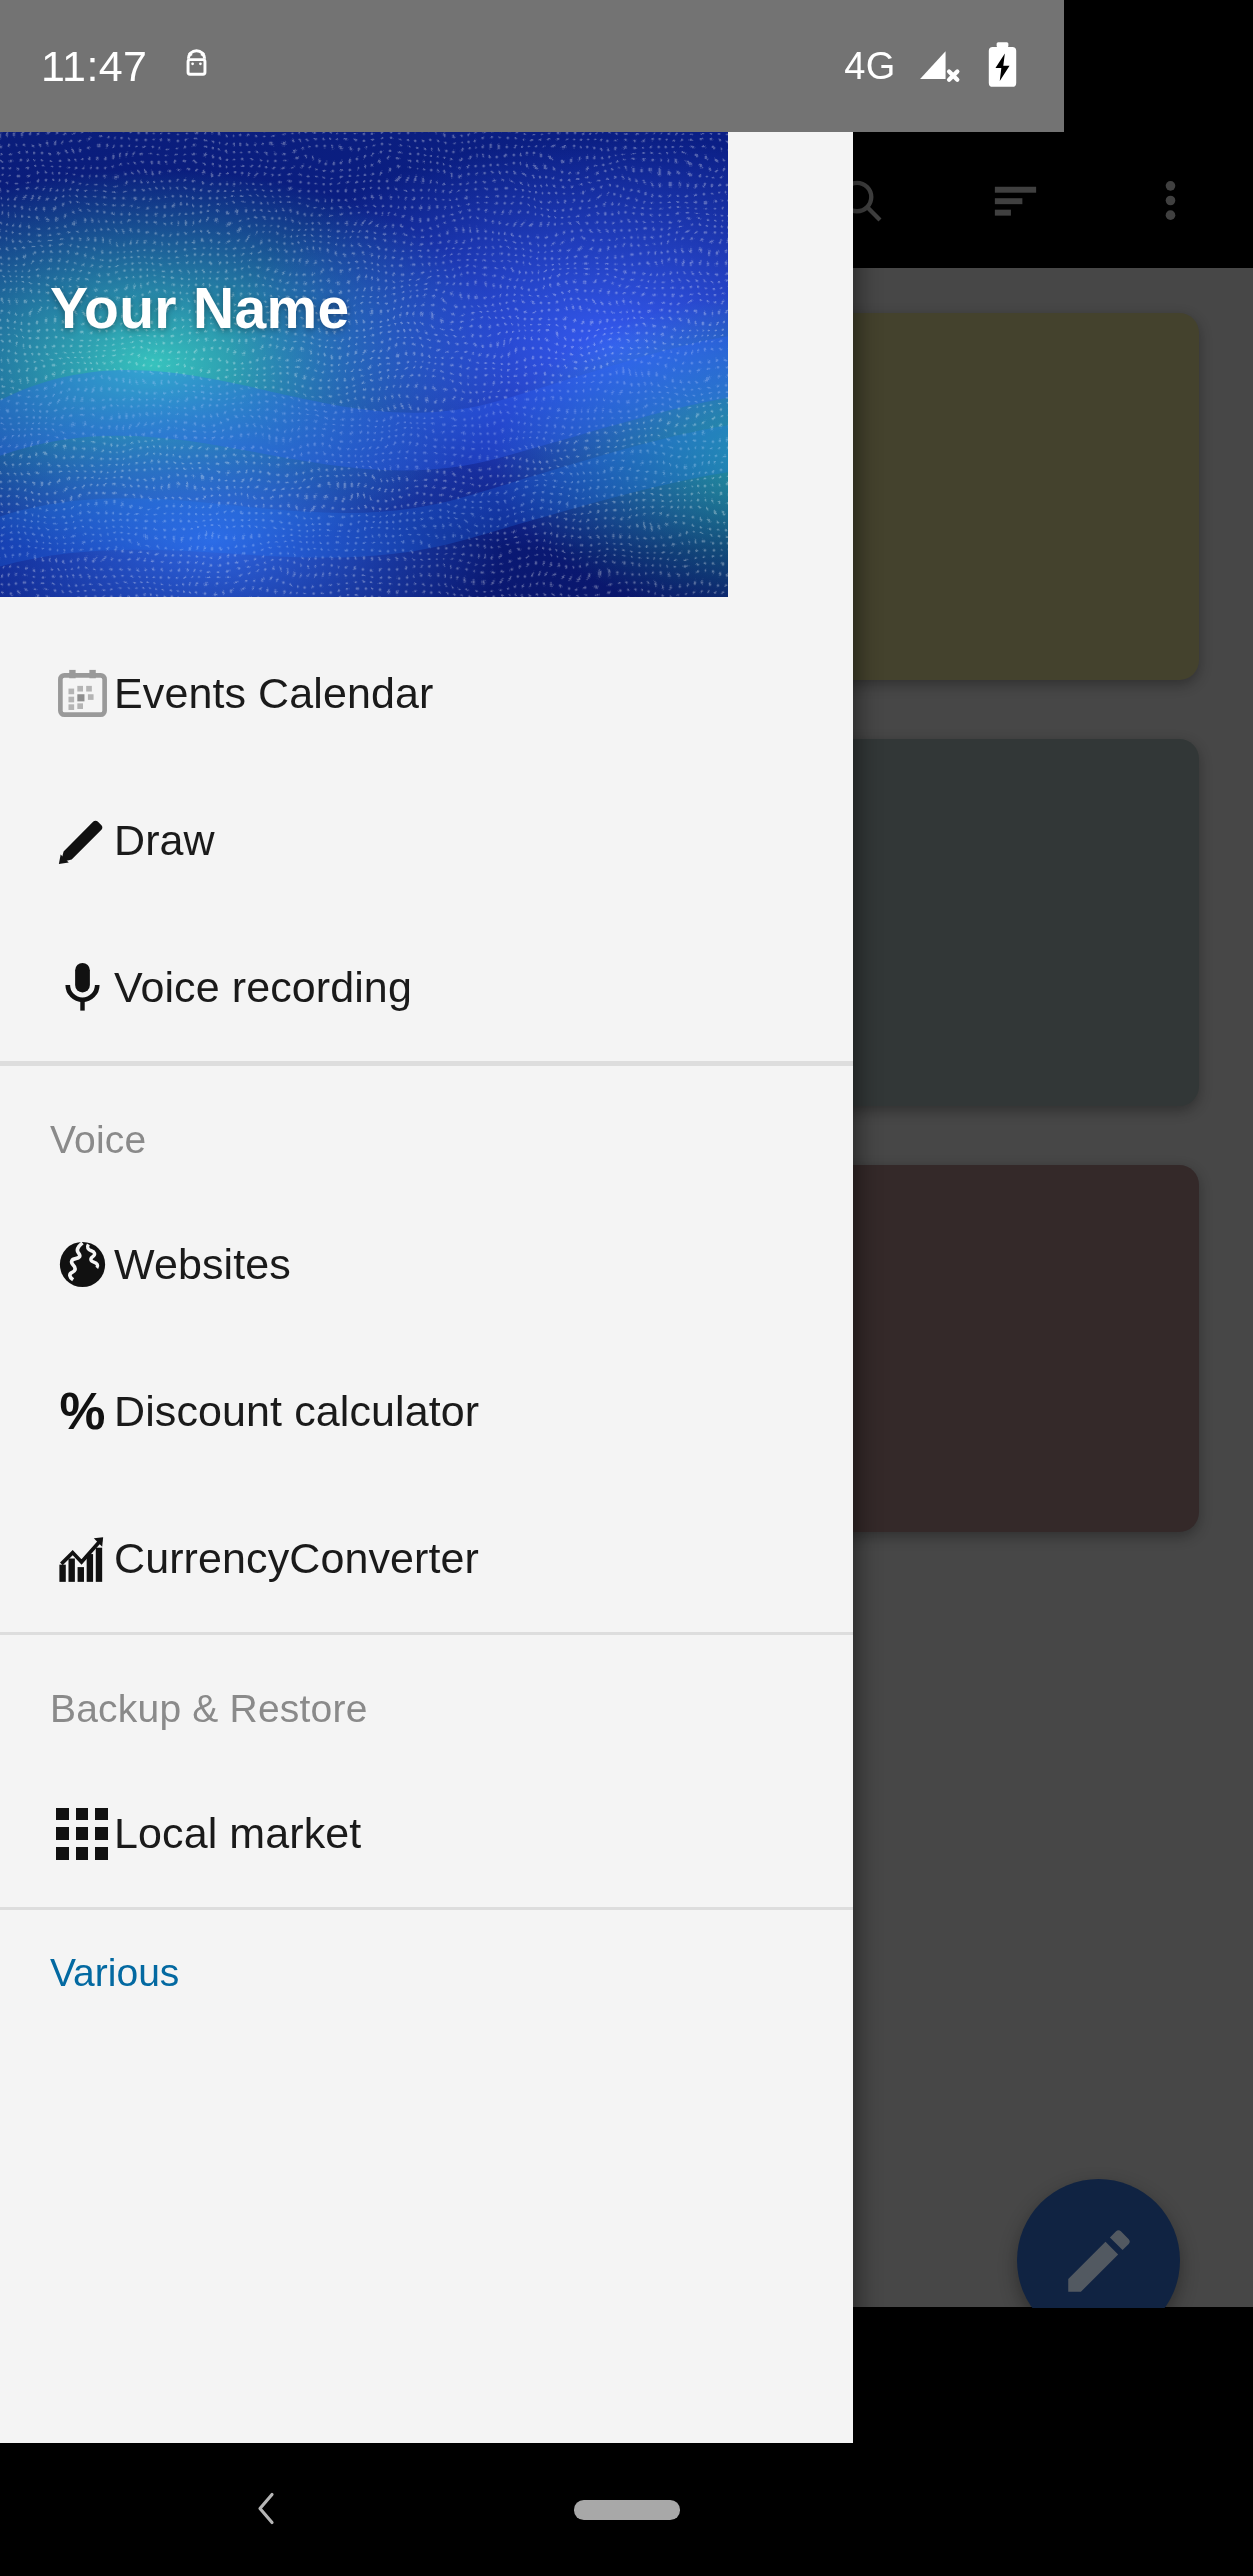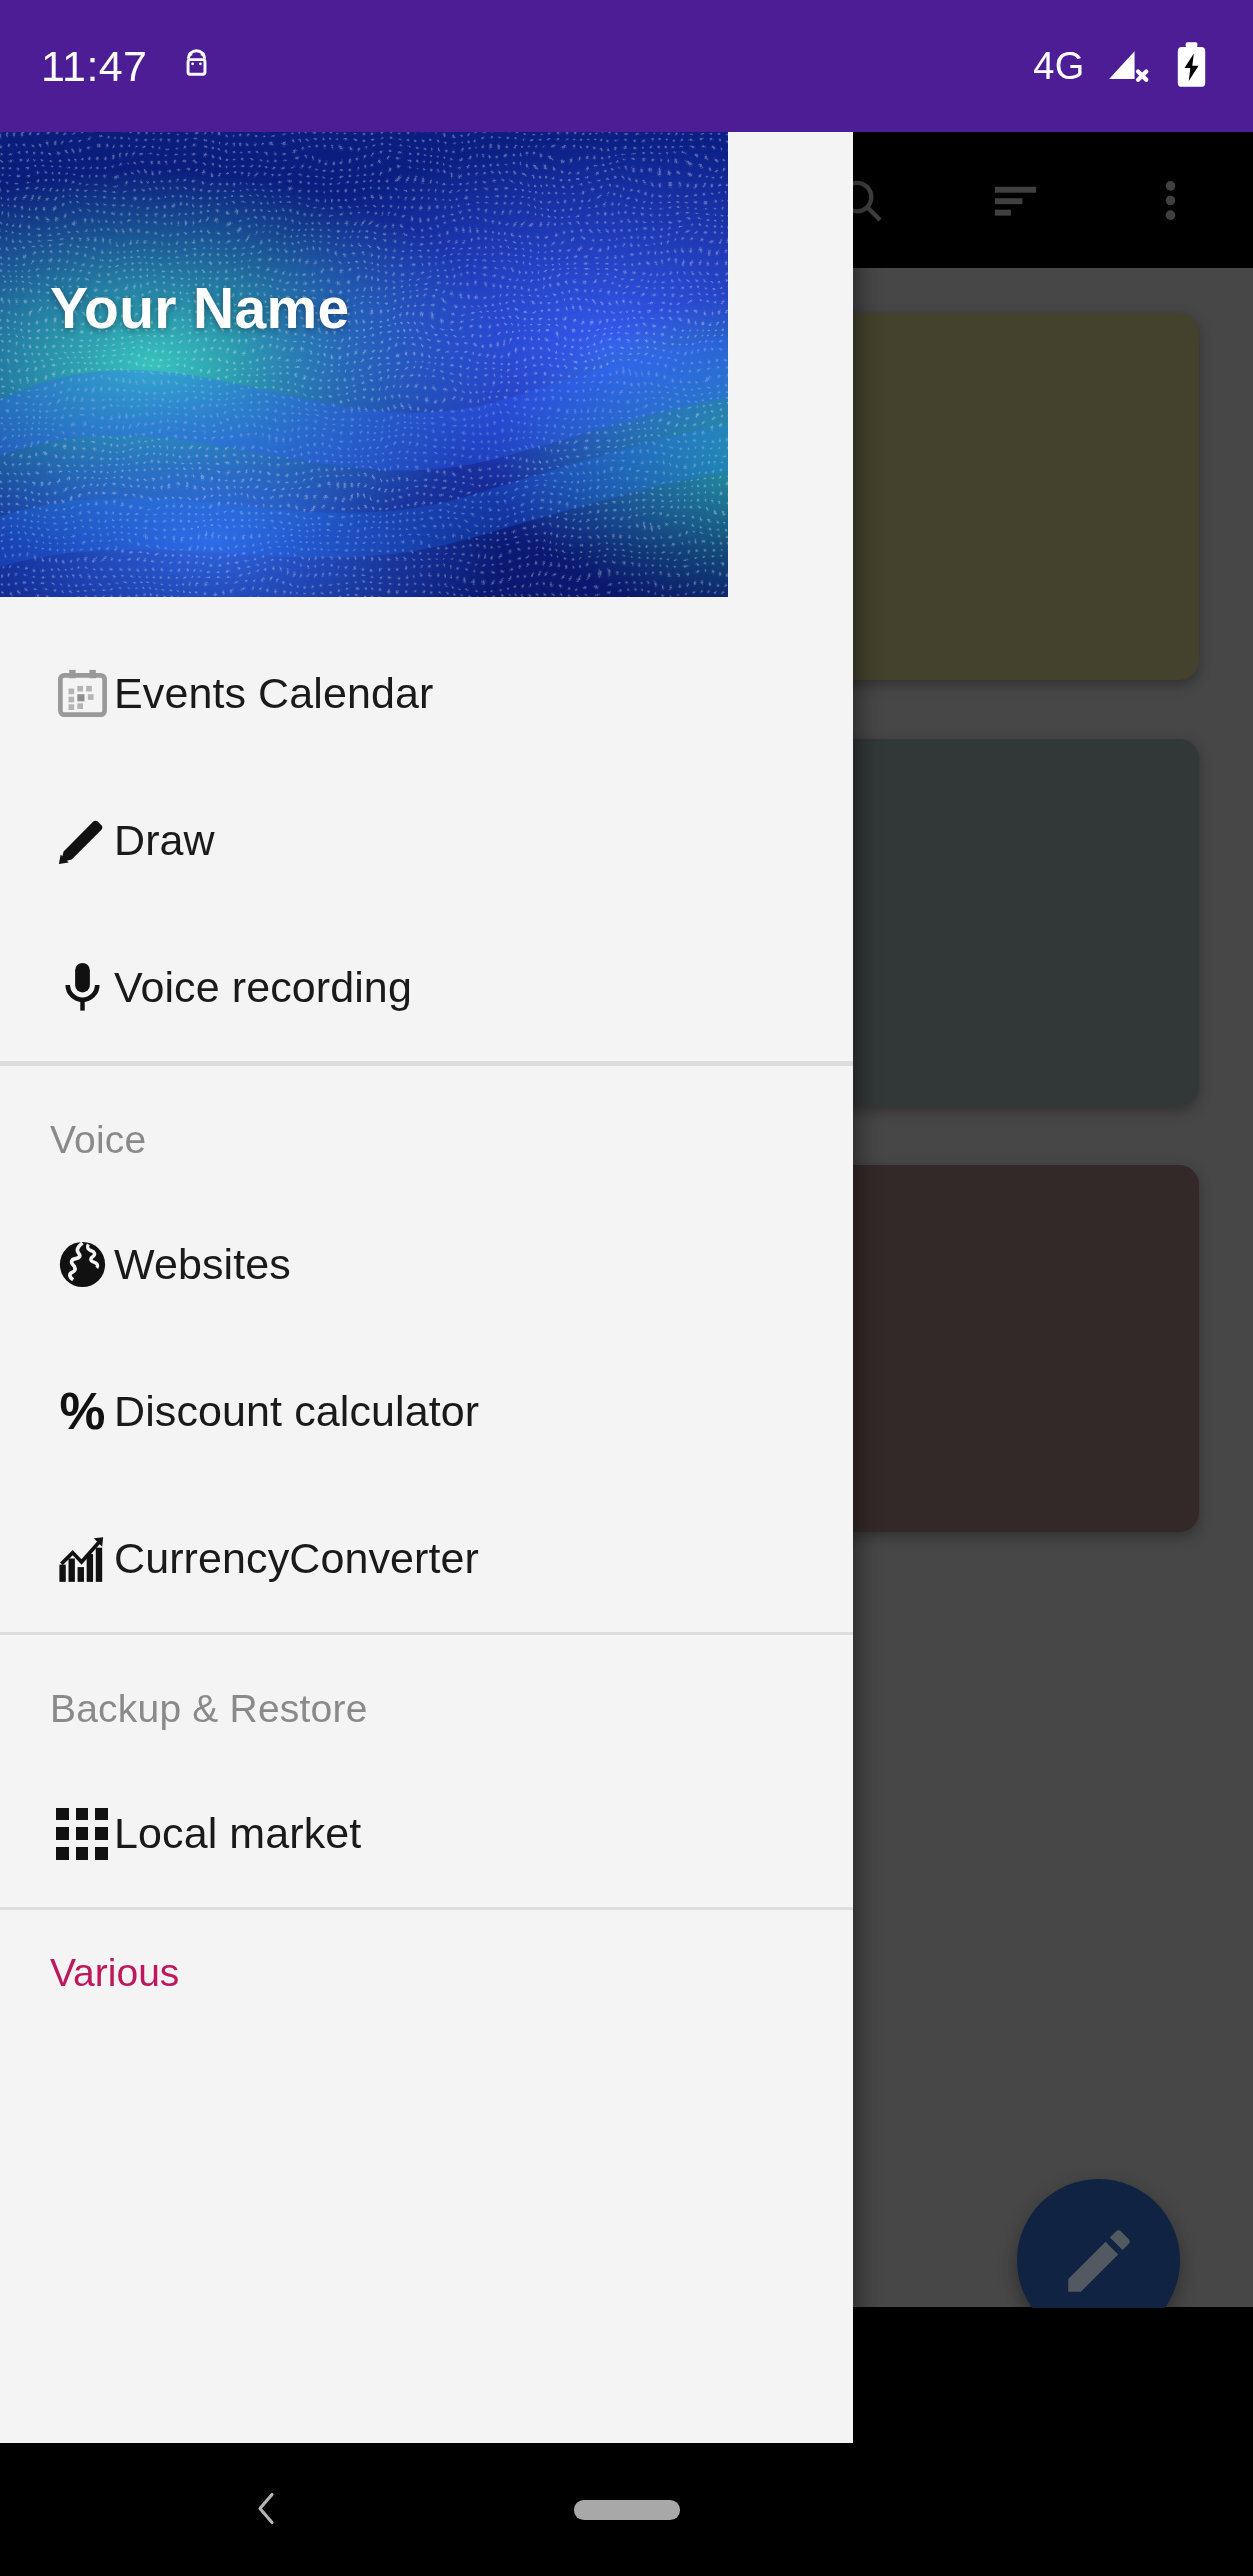--- a/index.html
+++ b/index.html
@@ -6,22 +6,22 @@
   html, body {
     width:1253px; height:2576px;
     background:#000;
     font-family:"Liberation Sans", sans-serif;
     overflow:hidden;
   }
   #screen { position:relative; width:1253px; height:2576px; background:#000; overflow:hidden; }
 
   
   .statusbar {
-    position:absolute; top:0; left:0; width:1253px; height:132px;
-    background:#4c1d95; z-index:60;
+    position:absolute; top:0; left:0; width:1064px; height:132px;
+    background:#737373; z-index:60;
     display:flex; align-items:center; justify-content:space-between;
     padding:0 41px;
   }
   .sb-left { display:flex; align-items:center; gap:30px; }
   .sb-time { color:#fff; font-size:43px; font-weight:400; letter-spacing:0.4px; }
   .sb-right { display:flex; align-items:center; gap:19.7px; }
   .sb-4g { color:#fff; font-size:38px; font-weight:400; letter-spacing:0.4px; }
 
   
   .appbar {
@@ -104,21 +104,21 @@
   }
   .drawer-item {
     display:flex; align-items:center; height:147px; padding-left:50px; 
   }
   .drawer-item .ic {
     width:64px; height:64px; min-width:64px;
     display:flex; align-items:center; justify-content:center;
   }
   .drawer-item .lbl { color:#1a1a1a; font-size:43px; letter-spacing:0.1px; }
   .divider { height:2.7px; background:#dddddd; width:100%; }
-  .drawer-cut { color:#be185d; font-size:39px; padding-left:50px; padding-top:41px; }
+  .drawer-cut { color:#0369a1; font-size:39px; padding-left:50px; padding-top:41px; }
 
   
   .grid9 { display:grid; grid-template-columns:repeat(3,12.5px); grid-template-rows:repeat(3,12.5px); gap:7.2px; }
   .grid9 i { background:#111; display:block; width:12.5px; height:12.5px; }
 </style>
 </head>
 <body>
 
 <div id="screen">
 

